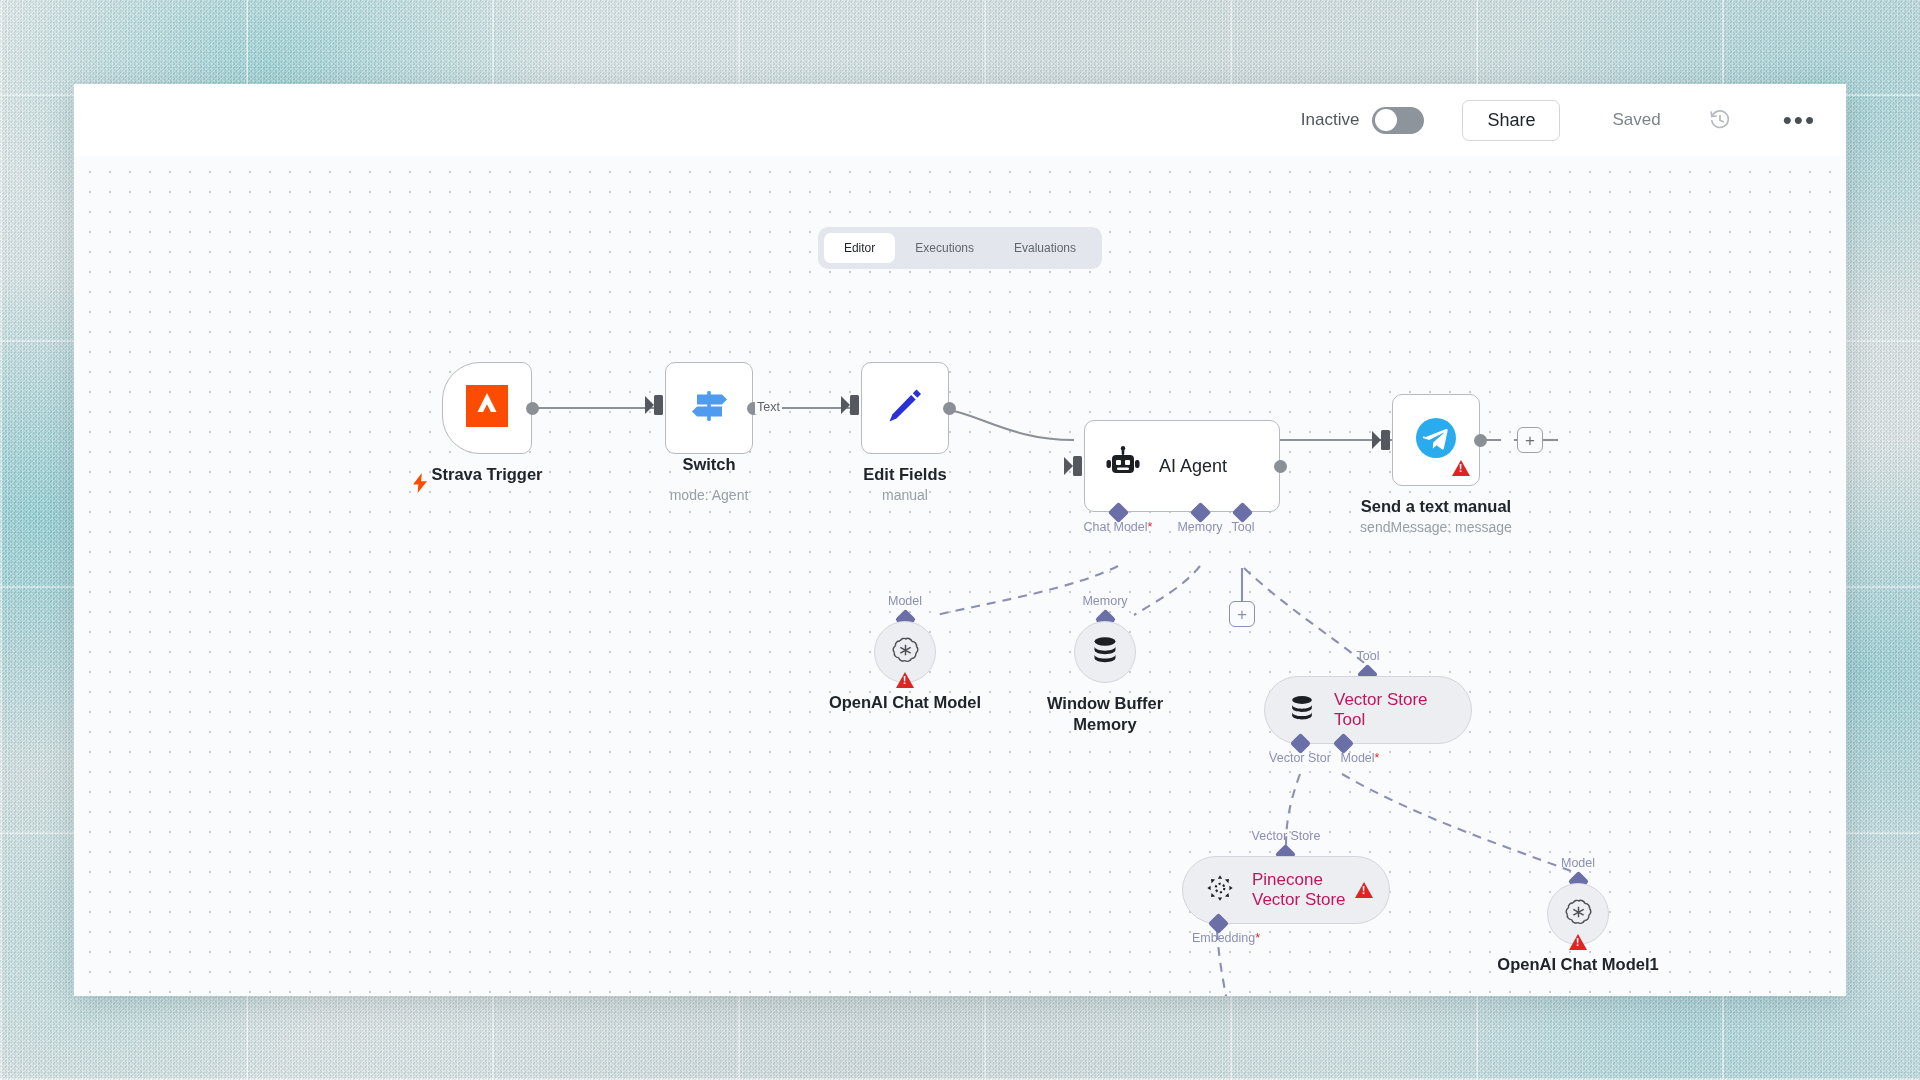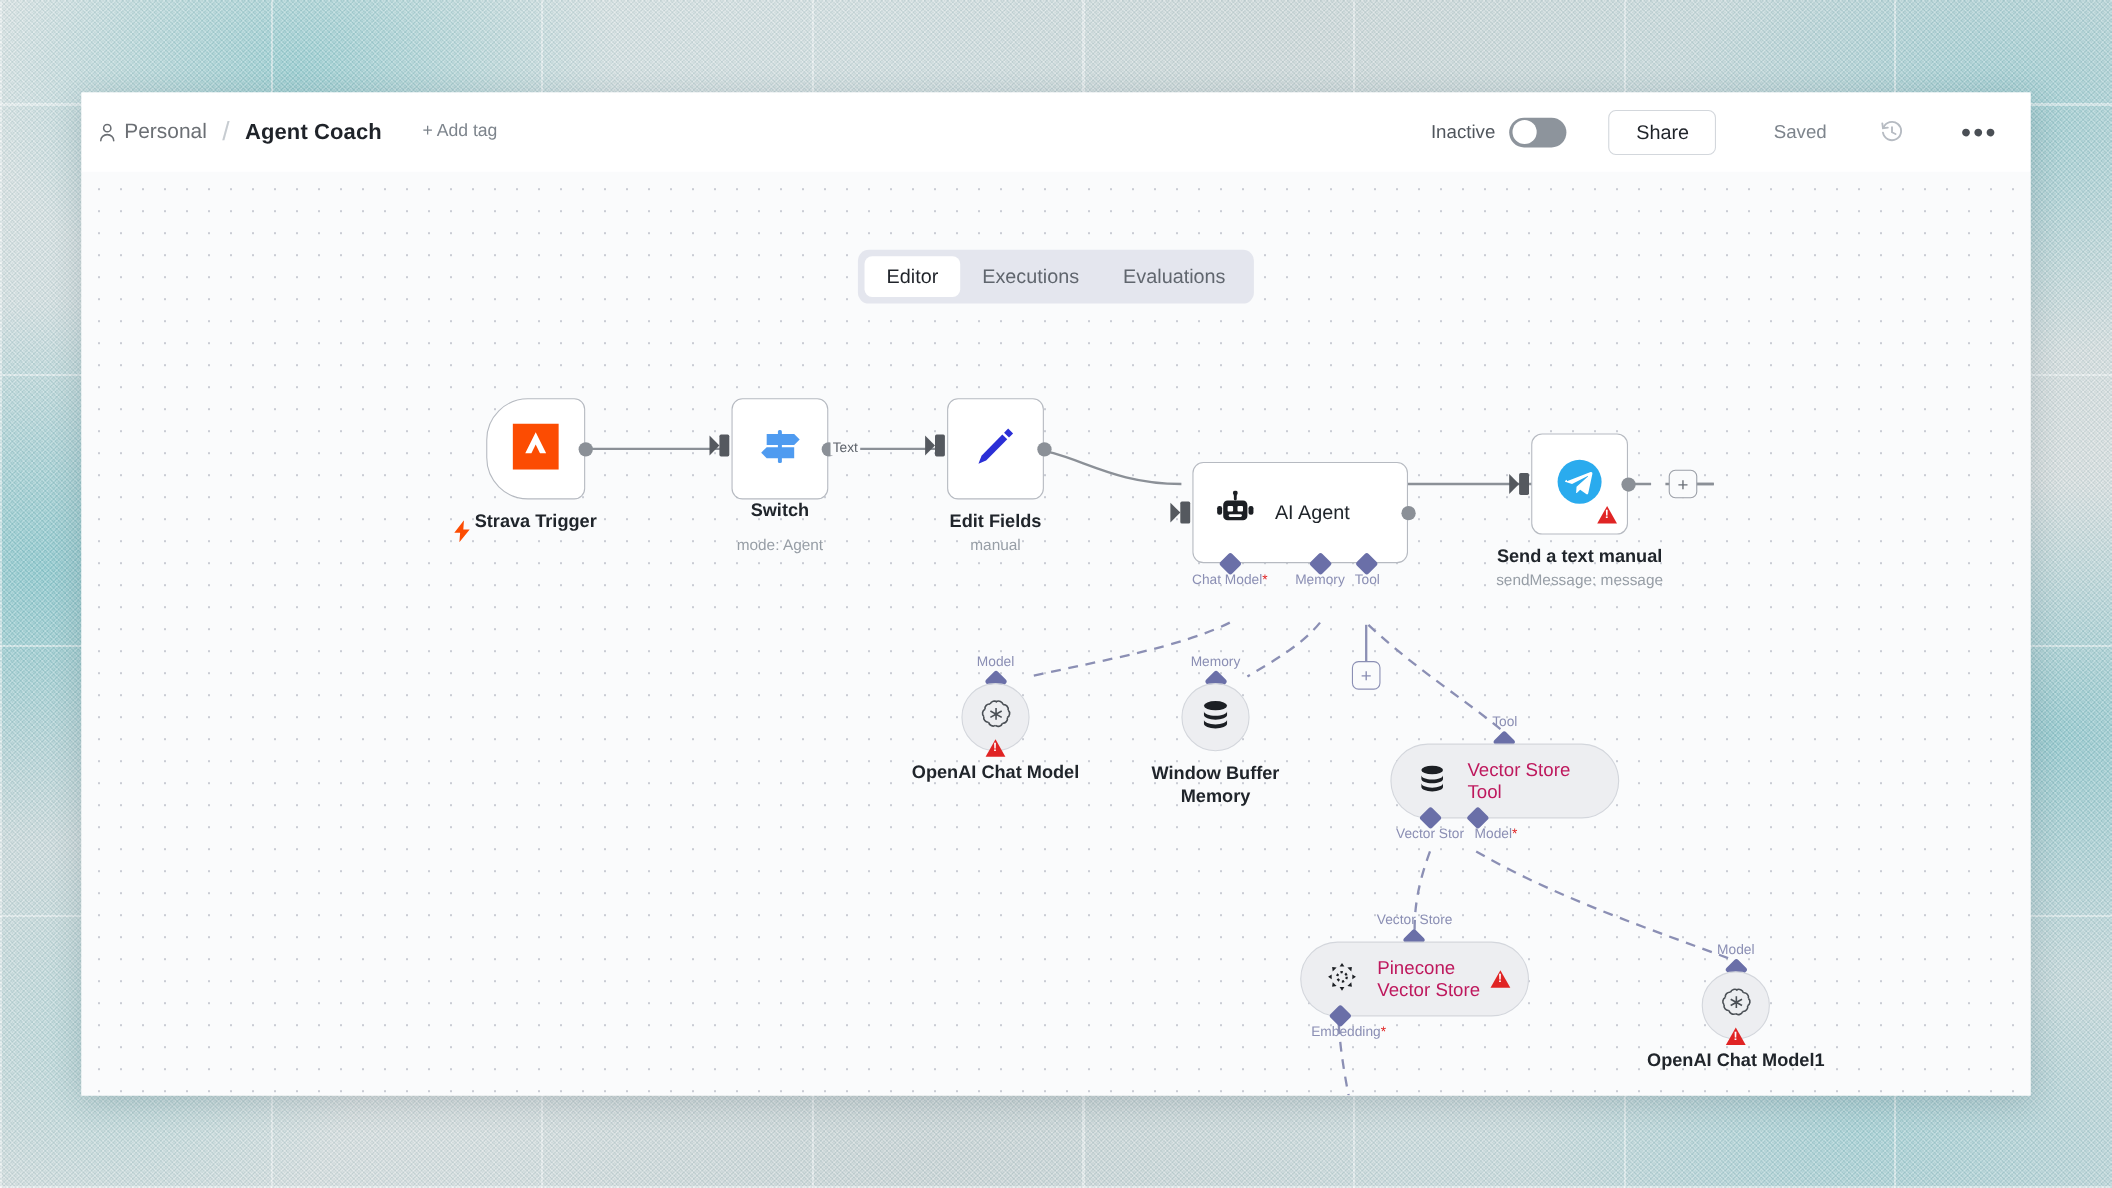--- a/index.html
+++ b/index.html
@@ -95,21 +95,21 @@
   #tabs {
     position: absolute; left: 50%; transform: translateX(-50%);
     top: 143px;
     display: flex; gap: 0;
     background: #e4e6ee;
     border-radius: 10px;
     padding: 6px;
     z-index: 25;
   }
   .tab {
-    padding: 8px 20px; font-size: 18px; color: #60666e;
+    padding: 8px 20px; font-size: 12px; color: #60666e;
     border-radius: 7px; cursor: pointer; white-space: nowrap;
   }
   .tab.active { background: #fff; color: #1f2329; }
 
   
   #canvas {
     position: absolute; left: 0; top: 72px;
     width: 1772px; height: 840px;
     background-color: #fafbfc;
     background-image: radial-gradient(circle, #c9ccd4 1.1px, transparent 1.2px);
@@ -200,34 +200,20 @@
   #lightning { position: absolute; left: 338px; top: 317px; }
 </style>
 </head>
 <body>
 
 <div id="backdrop"></div>
 
 <div id="app-window">
 
   <div id="header">
-    <div class="breadcrumb">
-      <span class="bc-person">
-        <span class="person-icon">
-          <svg width="15" height="17" viewBox="0 0 15 17" fill="none" stroke="#6b6f74" stroke-width="1.4">
-            <circle cx="7.5" cy="4.5" r="3.3"></circle>
-            <path d="M1.6 16c0-3.3 2.6-5.6 5.9-5.6S13.4 12.7 13.4 16" stroke-linecap="round"></path>
-          </svg>
-        </span>
-        <span>Personal</span>
-      </span>
-      <span class="bc-sep">/</span>
-      <span class="bc-title">Agent Coach</span>
-      <span id="add-tag">+ Add tag</span>
-    </div>
 
     <div class="header-right">
       <div id="activation">
         <span id="activation-label">Inactive</span>
         <div id="activation-toggle"></div>
       </div>
       <button id="share-button">Share</button>
       <span id="saved-label">Saved</span>
       <span id="history-icon">
         <svg width="22" height="22" viewBox="0 0 22 22" fill="none" stroke="#b6bbc2" stroke-width="1.7" stroke-linecap="round">

